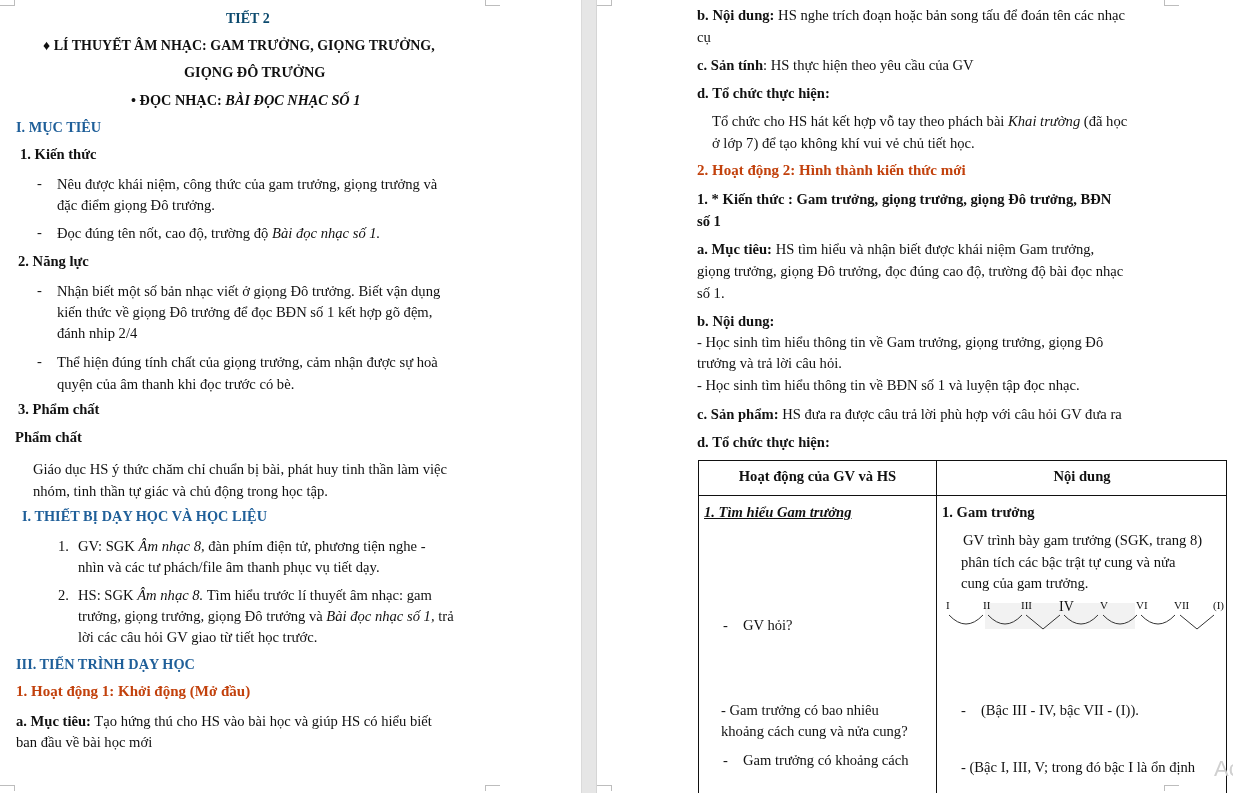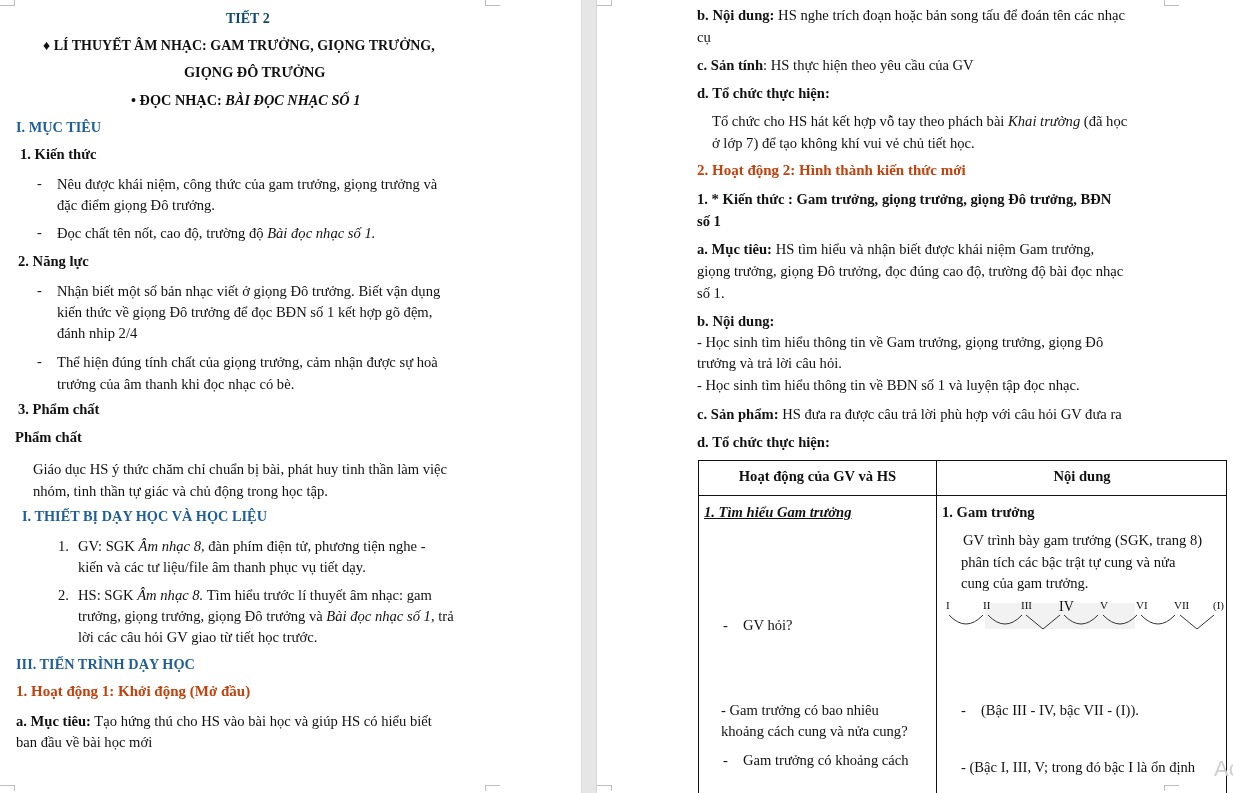--- a/index.html
+++ b/index.html
@@ -44,40 +44,40 @@
   <div class="abs b" style="left:184px;top:64px;font-size:14.3px;">GIỌNG ĐÔ TRƯỞNG</div>
   <div class="abs b" style="left:131px;top:92px;font-size:14.3px;"><span>• ĐỌC NHẠC: </span><span class="i">BÀI ĐỌC NHẠC SỐ 1</span></div>
 
   <div class="abs b blue" style="left:16px;top:119px;font-size:14.3px;">I. MỤC TIÊU</div>
   <div class="abs b" style="left:20px;top:146px;">1. Kiến thức</div>
 
   <div class="dash" style="left:37px;top:175px;">-</div>
   <div class="line" style="left:57px;top:174px;">Nêu được khái niệm, công thức của gam trưởng, giọng trưởng và</div>
   <div class="line" style="left:57px;top:195px;">đặc điểm giọng Đô trưởng.</div>
   <div class="dash" style="left:37px;top:224px;">-</div>
-  <div class="line" style="left:57px;top:223px;"><span>Đọc chất tên nốt, cao độ, trường độ </span><span class="i">Bài đọc nhạc số 1.</span></div>
+  <div class="line" style="left:57px;top:223px;"><span>Đọc đúng tên nốt, cao độ, trường độ </span><span class="i">Bài đọc nhạc số 1.</span></div>
 
   <div class="abs b" style="left:18px;top:253px;">2. Năng lực</div>
   <div class="dash" style="left:37px;top:282px;">-</div>
   <div class="line" style="left:57px;top:281px;">Nhận biết một số bản nhạc viết ở giọng Đô trưởng. Biết vận dụng</div>
   <div class="line" style="left:57px;top:302px;">kiến thức về giọng Đô trưởng để đọc BĐN số 1 kết hợp gõ đệm,</div>
   <div class="line" style="left:57px;top:323px;">đánh nhip 2/4</div>
   <div class="dash" style="left:37px;top:353px;">-</div>
   <div class="line" style="left:57px;top:352px;">Thể hiện đúng tính chất của giọng trưởng, cảm nhận được sự hoà</div>
-  <div class="line" style="left:57px;top:374px;">trưởng của âm thanh khi đọc nhạc có bè.</div>
+  <div class="line" style="left:57px;top:374px;">quyện của âm thanh khi đọc trước có bè.</div>
 
   <div class="abs b" style="left:18px;top:401px;">3. Phẩm chất</div>
   <div class="abs b" style="left:15px;top:429px;">Phẩm chất</div>
   <div class="line" style="left:33px;top:459px;">Giáo dục HS ý thức chăm chỉ chuẩn bị bài, phát huy tinh thần làm việc</div>
   <div class="line" style="left:33px;top:481px;">nhóm, tinh thần tự giác và chủ động trong học tập.</div>
 
   <div class="abs b blue" style="left:22px;top:508px;font-size:14.3px;">I. THIẾT BỊ DẠY HỌC VÀ HỌC LIỆU</div>
   <div class="line" style="left:58px;top:536px;">1.</div>
   <div class="line" style="left:78px;top:536px;"><span>GV: SGK </span><span class="i">Âm nhạc 8,</span><span> đàn phím điện tử, phương tiện nghe -</span></div>
-  <div class="line" style="left:78px;top:557px;">kiến và các tư liệu/file âm thanh phục vụ tiết dạy.</div>
+  <div class="line" style="left:78px;top:557px;">nhìn và các tư phách/file âm thanh phục vụ tiết dạy.</div>
   <div class="line" style="left:58px;top:585px;">2.</div>
   <div class="line" style="left:78px;top:585px;"><span>HS: SGK </span><span class="i">Âm nhạc 8.</span><span> Tìm hiểu trước lí thuyết âm nhạc: gam</span></div>
   <div class="line" style="left:78px;top:606px;"><span>trưởng, giọng trưởng, giọng Đô trưởng và </span><span class="i">Bài đọc nhạc số 1,</span><span> trả</span></div>
   <div class="line" style="left:78px;top:627px;">lời các câu hỏi GV giao từ tiết học trước.</div>
 
   <div class="abs b blue" style="left:16px;top:656px;font-size:14.3px;">III. TIẾN TRÌNH DẠY HỌC</div>
   <div class="abs b red" style="left:16px;top:683px;font-size:15px;">1. Hoạt động 1: Khởi động (Mở đầu)</div>
   <div class="line" style="left:16px;top:711px;"><span class="b">a. Mục tiêu:</span><span> Tạo hứng thú cho HS vào bài học và giúp HS có hiểu biết</span></div>
   <div class="line" style="left:16px;top:732px;">ban đầu về bài học mới</div>
 </div>

